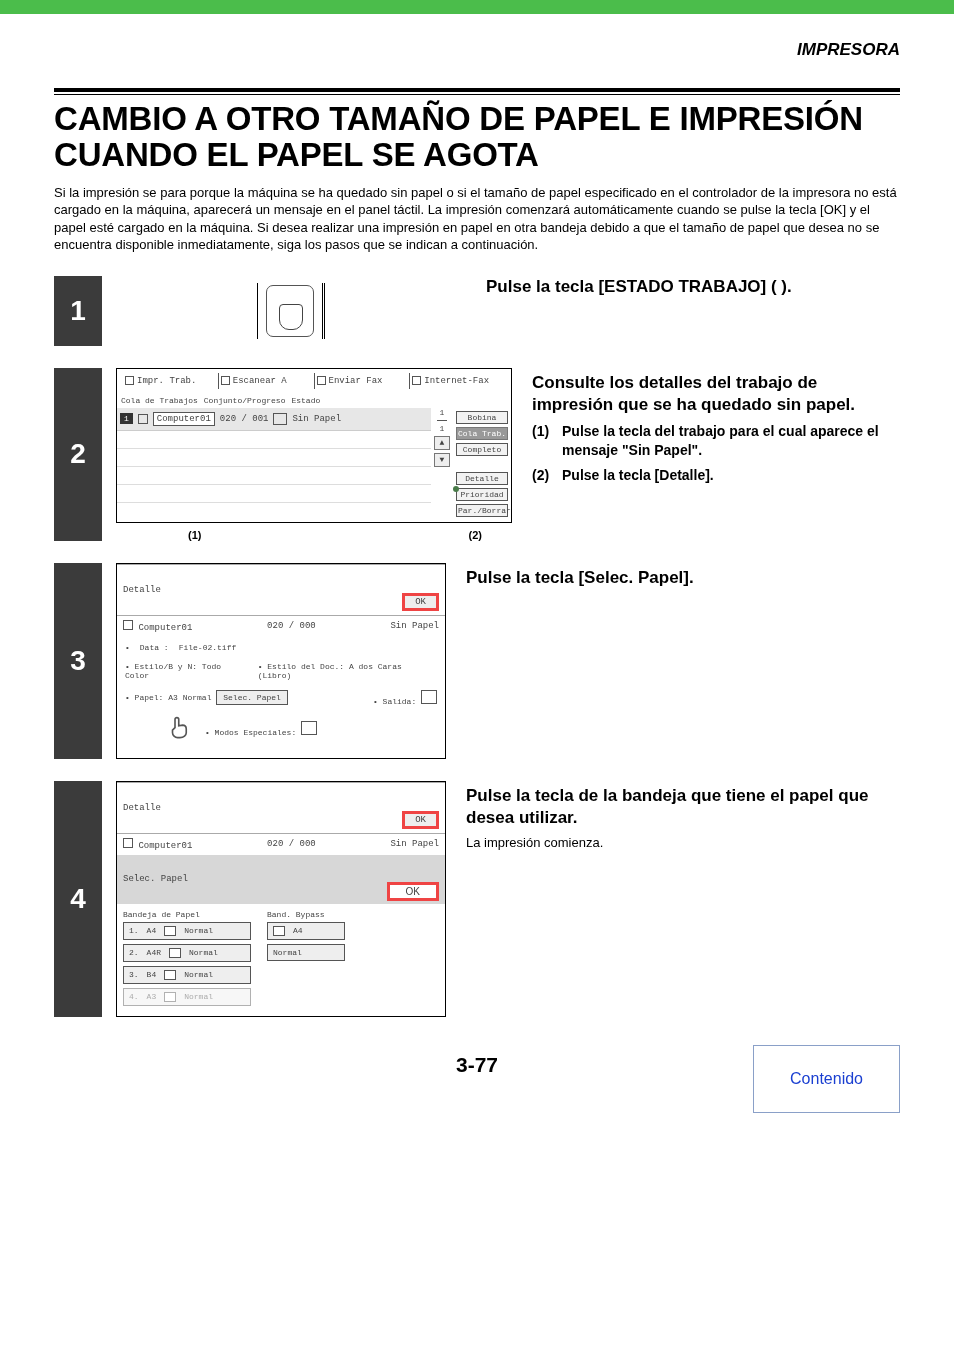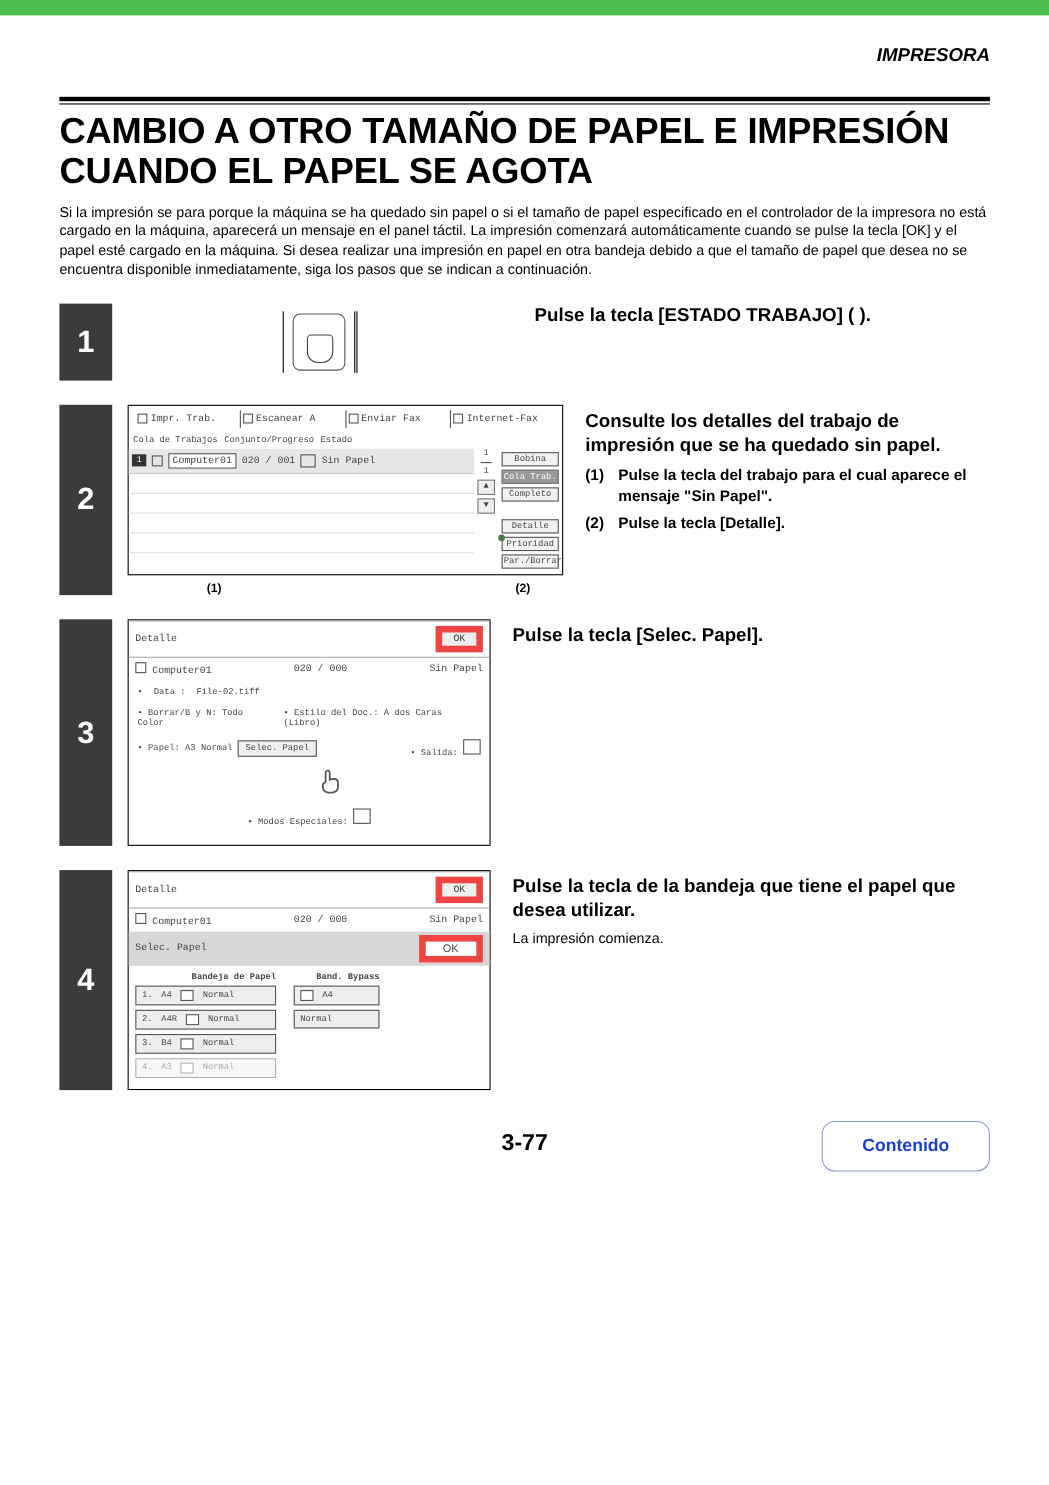--- a/index.html
+++ b/index.html
@@ -134,32 +134,32 @@
   .sidebtns { width:58px; display:flex; flex-direction:column; gap:3px; padding:3px 3px; }
   .sidebtn { border:1px solid #555; text-align:center; padding:1px 1px; font-size:8px; background:#f2f2f2; }
   .sidebtn.active { background:#999; color:#fff; border-color:#777; }
   .scroll { display:flex; flex-direction:column; align-items:center; gap:3px; font-size:8px; }
   .scroll .arrow { border:1px solid #777; width:16px; height:14px; display:flex; align-items:center; justify-content:center; background:#eee; }
 
   .callouts { display:flex; justify-content:space-between; font-size:11px; font-weight:bold; padding: 6px 30px 0 72px; }
 
   .descbar { padding:4px 6px; display:flex; justify-content:space-between; align-items:center; border-top:1px solid #aaa; }
   .descbar .okbtn, .okbtn {
-    border:6px solid #ef4444; background:#eee; padding:1px 10px; font-size:9px; font-family:"Courier New",monospace;
+    border:3px solid #ef4444; background:#eee; padding:1px 10px; font-size:9px; font-family:"Courier New",monospace;margin-top:24px;
   }
   .okbtn.dark { background:#fff; font-family:Arial; font-size:10px; padding:1px 16px; }
 
   .detail-body { padding:6px 8px; }
   .detail-line { display:flex; gap:10px; font-size:8px; margin-bottom:10px; align-items:center; }
   .selec-btn { border:1px solid #555; padding:2px 6px; background:#eee; font-size:8px; }
   .smallicon { width:16px; height:14px; border:1px solid #555; display:inline-block; }
 
   .paper-panel .head2 { background:#d7d7d7; display:flex; justify-content:space-between; padding:3px 6px; align-items:center; }
   .lists-wrap { display:flex; gap:16px; padding:6px 6px; }
-  .tray-col-title { text-align:right; font-size:8px; margin-bottom:3px;font-weight:bold; }
+  .tray-col-title { text-align:left; font-size:8px; margin-bottom:3px; }
   .tray-btn {
     display:flex; align-items:center; gap:8px;
     border:1px solid #555; background:#eee; font-size:8px;
     padding:3px 5px; margin-bottom:4px; width:128px;
   }
   .tray-btn.disabled { opacity:0.45; }
   .tray-btn .t-icon { width:12px; height:10px; border:1px solid #555; background:#fff; }
   .bypass { width:78px; }
 
   .note-box {
@@ -183,24 +183,24 @@
   .footer {
     display:flex; justify-content:center; align-items:center;
     position: relative;
     margin-top: 26px;
     height: 44px;
   }
   .page-num { font-size: 21px; font-weight: bold; }
   .contenido-btn {
     position:absolute; right:0; top:2px;
     border: 1.6px solid #8aa0c8;
-    border-radius: 12px;
-    padding: 13px 36px;
+    border-radius: 0;
+    padding: 24px 36px;
     color: #1a3fd1;
-    font-weight: bold;
+    font-weight: normal;
     font-size: 16px;
     background: #fff;
   }
 
   .hand-cursor { width:30px; height:30px; display:inline-block; }
   .hand-cursor svg { width:100%; height:100%; }
   .rel { position:relative; }
   .dot { width:6px; height:6px; background:#4a7c4a; border-radius:50%; position:absolute; right:53px; top:calc(70% - 3px); }
 
   .job-status-icon{
@@ -331,30 +331,30 @@
           <span class="okbtn">OK</span>
         </div>
         <div class="descbar">
           <span><span class="mini-icon"></span> <span>Computer01</span></span>
           <span>020 / 000</span>
           <span>Sin Papel</span>
         </div>
         <div class="detail-body">
           <div class="detail-line">• <span>Data :</span> <span>File-02.tiff</span></div>
           <div class="detail-line" style="justify-content:space-between;">
-            <span>• <span>Borrar/B y N:</span> <span>Todo Color</span></span>
+            <span>• <span>Estilo/B y N:</span> <span>Todo Color</span></span>
             <span>• <span>Estilo del Doc.:</span> <span>A dos Caras (Libro)</span></span>
           </div>
           <div class="detail-line" style="justify-content:space-between;">
             <span>• <span>Papel:</span> <span>A3 Normal</span>
               <span class="selec-btn">Selec. Papel</span>
             </span>
             <span>• <span>Salida:</span> <span class="smallicon"></span></span>
           </div>
-          <div class="detail-line" style="justify-content:space-between;flex-direction:column;">
+          <div class="detail-line" style="justify-content:flex-start;">
             <span class="hand-cursor step3-hand">
               <svg viewBox="0 0 24 24">
                   <path fill="none" stroke="#555" stroke-width="1.3" d="M8 12V6a1.5 1.5 0 013 0v5l3-.5c2 0 3 1 3 3v3c0 2-2 4-5 4h-2c-2 0-4-2-4-4v-2l2-2z"></path>
                 </svg>
             </span>
             <span>• <span>Modos Especiales:</span> <span class="smallicon"></span></span>
           </div>
         </div>
       </div>
     </div>

